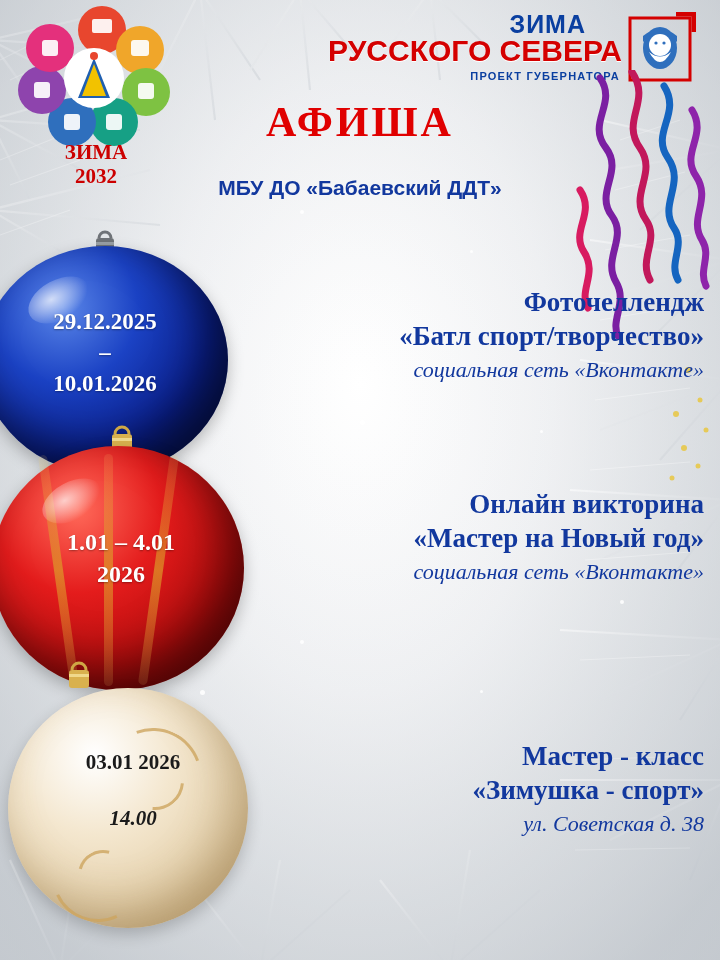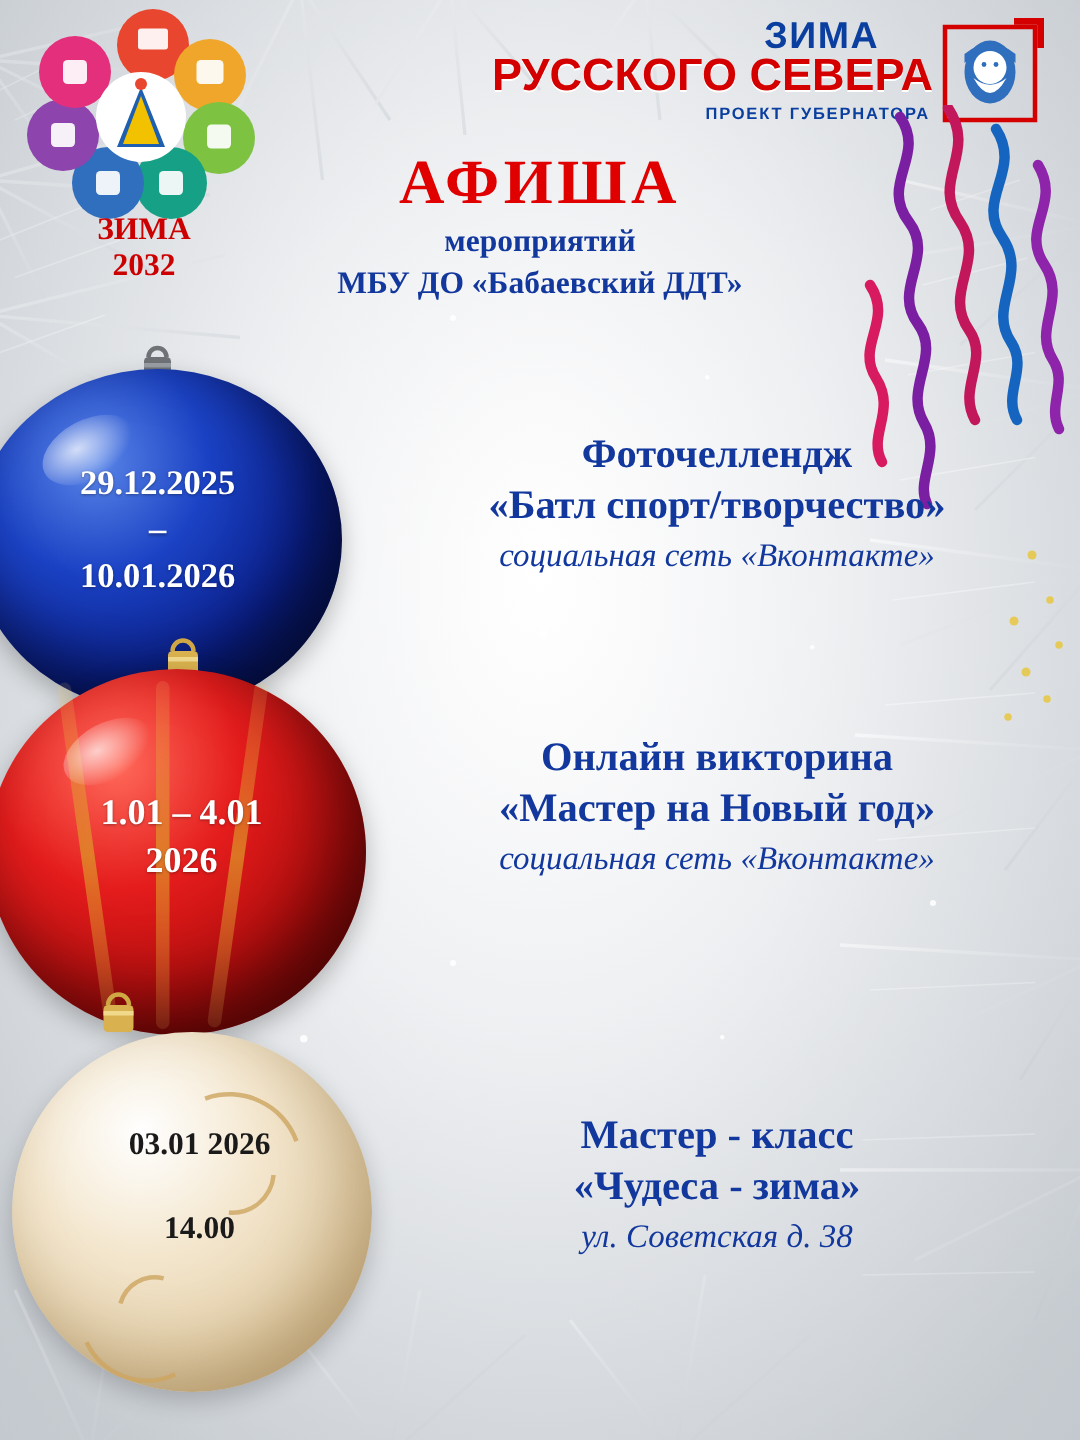--- a/index.html
+++ b/index.html
@@ -129,21 +129,21 @@
     font-family: "Liberation Serif", serif;
   }
   .subtitle2 {
     position: absolute;
     left: 0; right: 0;
     top: 176px;
     text-align: center;
     color: #12389e;
     font-weight: bold;
     font-size: 21px;
-    font-family: Liberation Serif, serif;
+    font-family: Liberation Sans, sans-serif;
   }
 
   
   .ornament { position: absolute; }
   .ornament .cap {
     position: absolute;
     left: 50%;
     transform: translateX(-50%);
   }
   .ball-text {
@@ -218,21 +218,21 @@
     border-radius: 50%;
     border-color: rgba(205,165,95,.8) transparent transparent transparent;
   }
   #ball-cream .ball-text { top: 96px; font-size: 21px; }
 
   
   .event {
     position: absolute;
     left: 252px;
     width: 452px;
-    text-align: center;
+    text-align: right;
     color: #12389e;
     font-family: "Liberation Serif", serif;
   }
   .event .line1 { font-weight: bold; font-size: 27px; line-height: 1.25; }
   .event .line2 { font-weight: bold; font-size: 27px; line-height: 1.25; }
   .event .line3 { font-style: italic; font-size: 22px; line-height: 1.3; margin-top: 2px; }
   #event-1 { top: 286px; }
   #event-2 { top: 488px; }
   #event-3 { top: 740px; }
 
@@ -354,21 +354,20 @@
         <path d="M15 30 q17 -16 34 0 l0 -6 q-17 -14 -34 0 z" fill="#2f6fbd"></path>
         <circle cx="32" cy="33" r="11" fill="#ffffff"></circle>
         <path d="M21 40 q11 20 22 0 q-11 9 -22 0 z" fill="#ffffff"></path>
         <circle cx="28" cy="31" r="1.6" fill="#2f6fbd"></circle>
         <circle cx="36" cy="31" r="1.6" fill="#2f6fbd"></circle>
       </g>
     </svg>
   </div>
 
   <div class="afisha">АФИША</div>
-  <div class="subtitle1">мероприятий</div>
   <div class="subtitle2">МБУ ДО  «Бабаевский ДДТ»</div>
 
   <div class="streamers">
     <svg viewBox="0 0 160 420" aria-hidden="true">
       <g fill="none" stroke-width="7" stroke-linecap="round">
         <path d="M40,8 c18,26 -14,44 6,70 c18,24 -12,44 6,68 c16,22 -10,42 4,66 c12,20 -6,38 2,54" stroke="#7b1fa2"></path>
         <path d="M72,2 c20,30 -12,48 8,76 c18,26 -12,46 6,72 c14,20 -8,38 4,60" stroke="#c2185b"></path>
         <path d="M104,16 c18,28 -14,46 4,72 c18,26 -10,46 6,70 c12,18 -6,34 4,52" stroke="#1565c0"></path>
         <path d="M132,40 c16,26 -12,42 4,66 c16,24 -8,42 6,64 c10,16 -4,30 4,46" stroke="#8e24aa"></path>
         <path d="M20,120 c16,24 -10,40 4,62 c14,22 -6,38 4,56" stroke="#d81b60"></path>
@@ -423,35 +422,35 @@
       <rect x="13" y="18" width="20" height="3" fill="#f0d98b"></rect>
       <path d="M16 14 a7 7 0 0 1 14 0" fill="none" stroke="#cfa845" stroke-width="3"></path>
     </svg>
     <div class="sphere"></div>
     <div class="swirl" style="left:96px;top:76px;width:92px;height:92px;transform:rotate(25deg);"></div>
     <div class="swirl" style="left:118px;top:100px;width:52px;height:52px;transform:rotate(140deg);"></div>
     <div class="swirl" style="left:44px;top:178px;width:86px;height:86px;transform:rotate(-160deg);"></div>
     <div class="swirl" style="left:70px;top:198px;width:44px;height:44px;transform:rotate(-30deg);"></div>
     <div class="ball-text dark">
       <div style="margin-bottom:28px;text-align:center;">03.01  2026</div>
-      <div style="">14.00</div>
+      <div style="font-style:italic;">14.00</div>
     </div>
   </div>
 
   <div class="event" id="event-1">
     <div class="line1">Фоточеллендж</div>
     <div class="line2">«Батл спорт/творчество»</div>
     <div class="line3">социальная сеть «Вконтакте»</div>
   </div>
 
   <div class="event" id="event-2">
     <div class="line1">Онлайн викторина</div>
     <div class="line2">«Мастер на Новый год»</div>
     <div class="line3">социальная сеть «Вконтакте»</div>
   </div>
 
   <div class="event" id="event-3">
     <div class="line1">Мастер - класс</div>
-    <div class="line2">«Чудеса - зима»</div>
+    <div class="line2">«Зимушка - спорт»</div>
     <div class="line3">ул. Советская  д. 38</div>
   </div>
 
 </div>
 
 </body></html>

